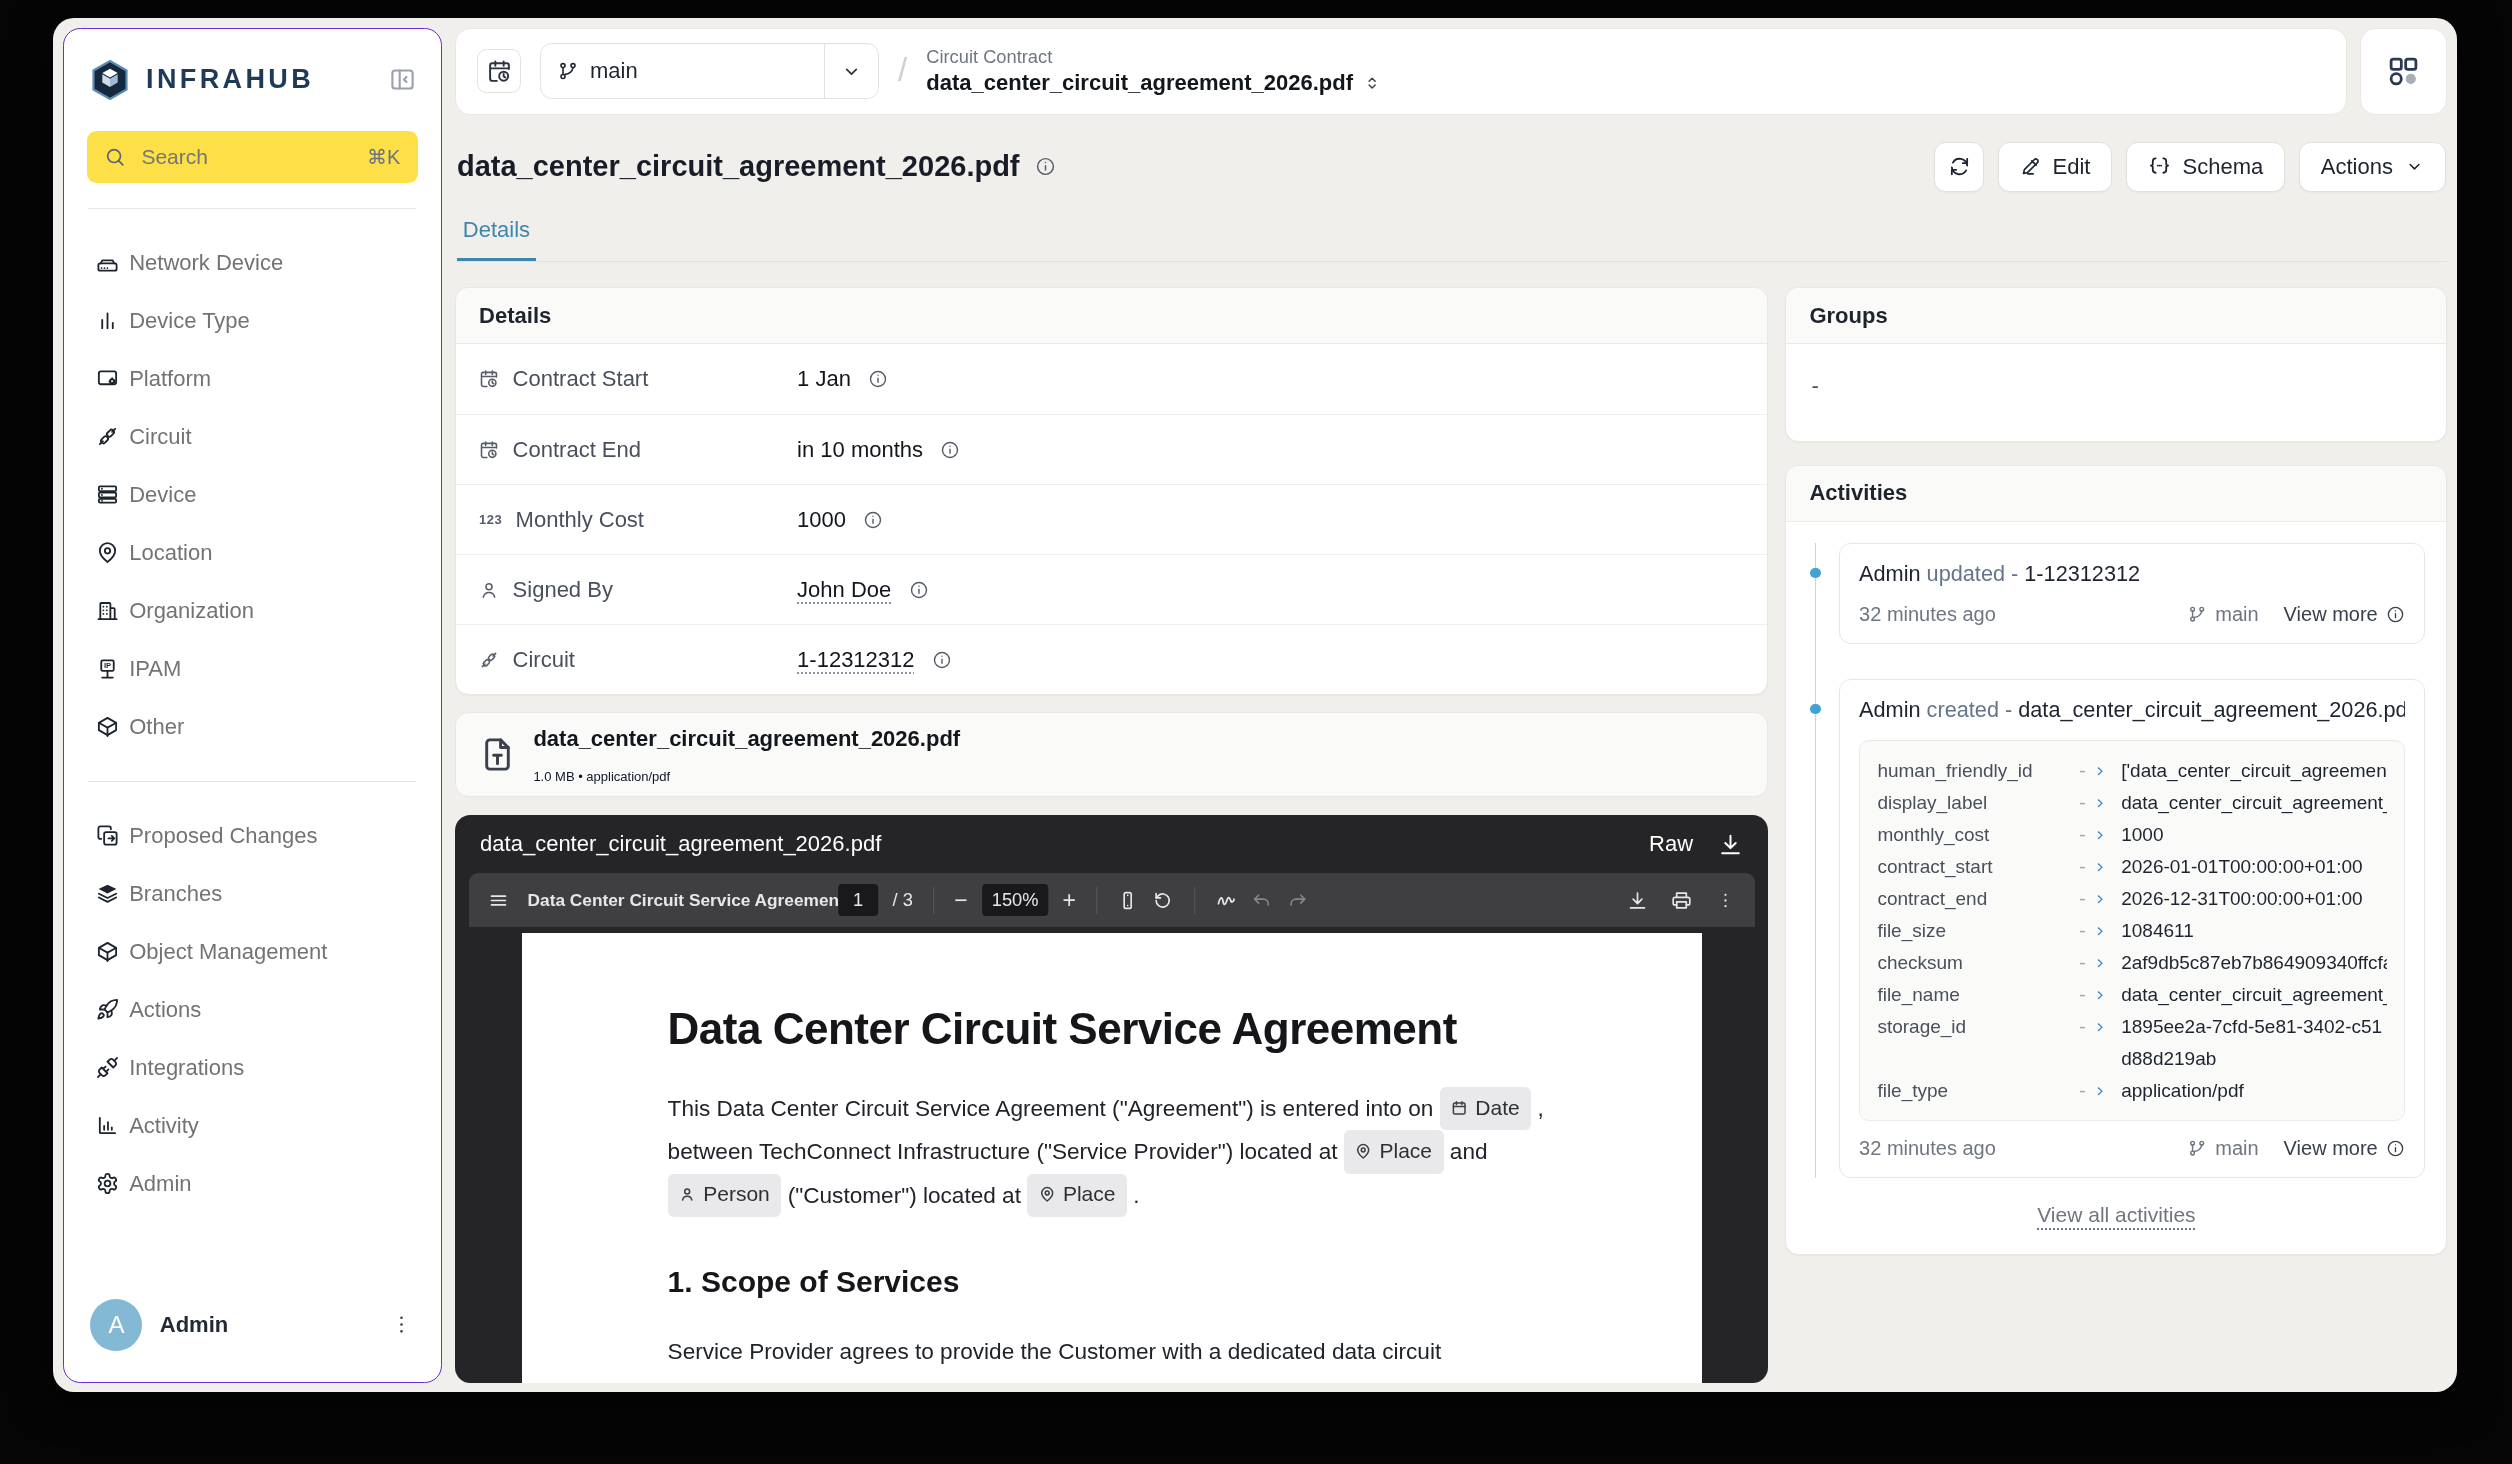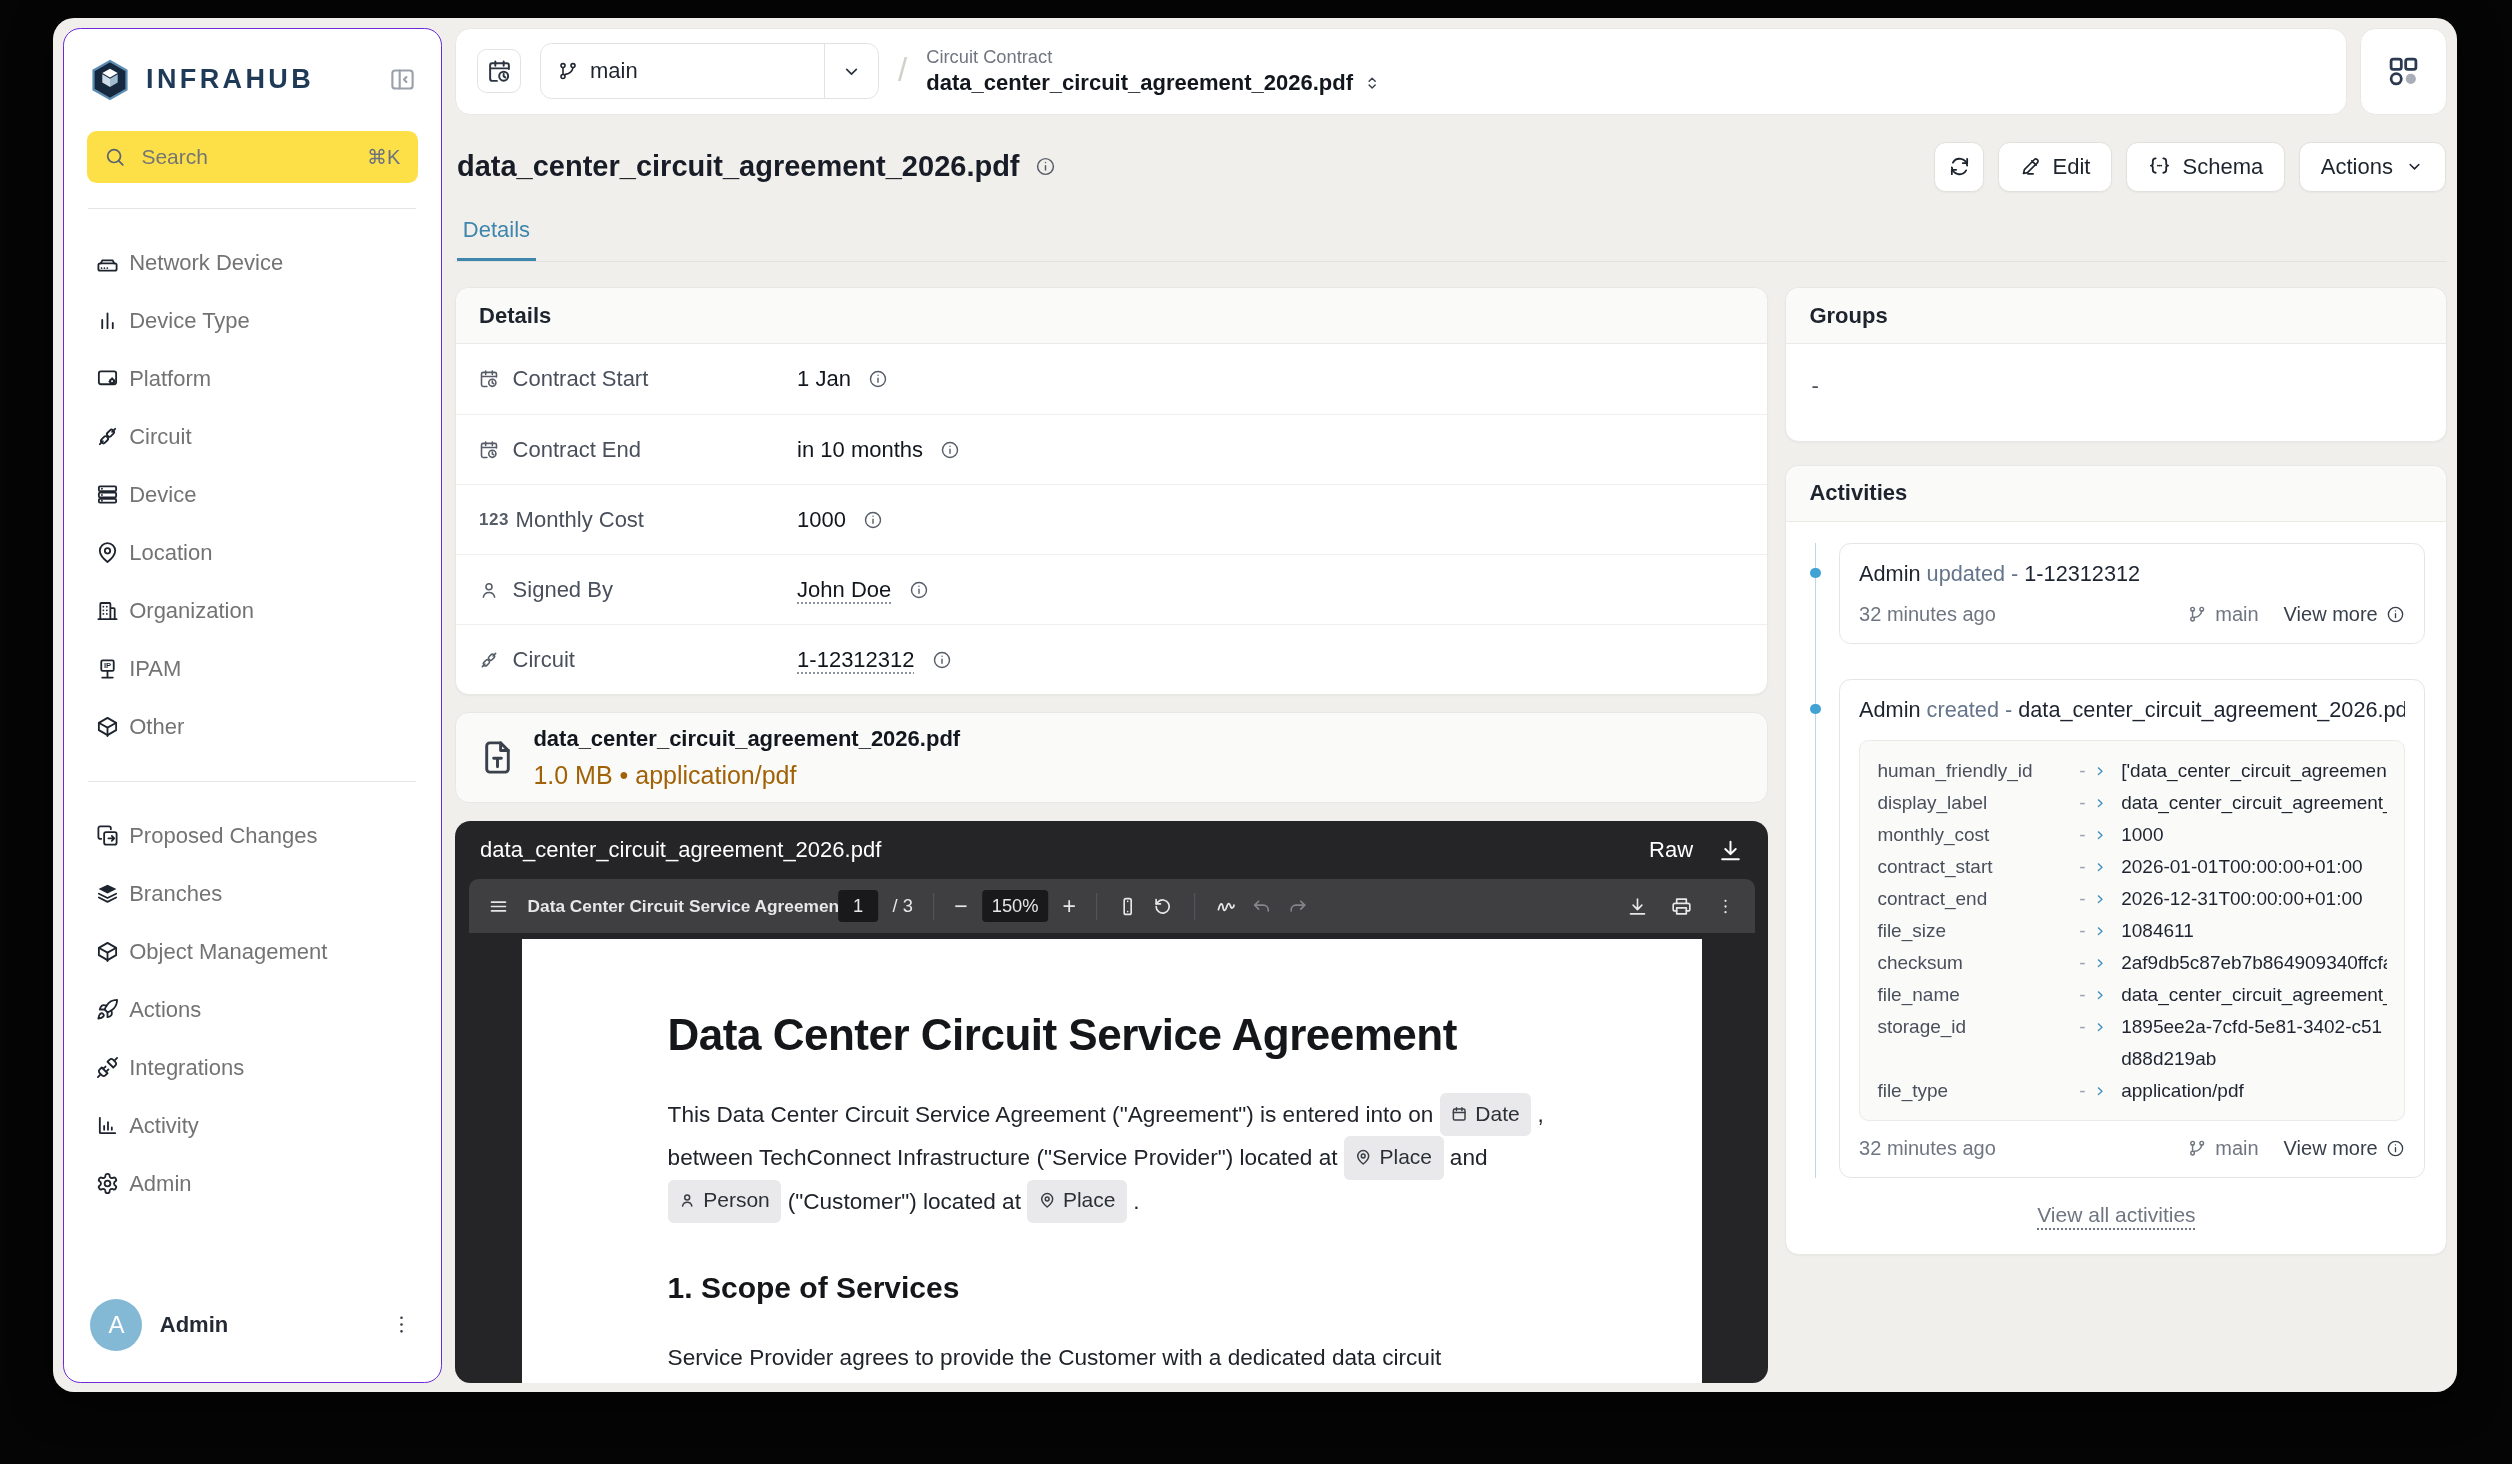--- a/index.html
+++ b/index.html
@@ -53,29 +53,29 @@
   .tab{display:inline-flex;padding:0 5.8px 15.4px;font-size:22px;color:#3e86ac;border-bottom:3.9px solid #3e86ac;cursor:pointer;}
   .content{flex:1;min-height:0;display:flex;gap:17.3px;margin-top:25px;}
   .left-col{flex:1;min-width:0;display:flex;flex-direction:column;min-height:0;}
   .card{background:#fff;border:1px solid #e9e7e4;border-radius:13.5px;box-shadow:0 1px 1.9px rgba(16,24,40,.04);}
   .card-head{background:#fafaf9;border-bottom:1px solid #eceae7;border-radius:13.5px 13.5px 0 0;
     padding:14.4px 23px;font-size:22px;font-weight:600;color:#1d242e;}
   .detail-row{display:flex;align-items:center;height:70px;padding:0 23px;}
   .detail-row + .detail-row{border-top:1px solid #f1efec;}
   .d-label{width:318px;display:flex;align-items:center;gap:13.5px;color:#49505c;font-size:22px;flex-shrink:0;}
   .d-label svg{width:20px;height:20px;color:#565d68;}
-  .num-ic{font-size:17px;font-weight:700;color:#565d68;letter-spacing:0.5px;width:23px;}
+  .num-ic{font-size:13px;font-weight:700;color:#565d68;letter-spacing:0.5px;width:23px;}
   .d-value{display:flex;align-items:center;gap:17.3px;font-size:22px;color:#12161d;min-width:0;}
   .dotted{text-decoration:underline dotted;text-decoration-color:#8b93a0;text-underline-offset:5.8px;cursor:pointer;}
   .info-ic{color:#565d68;flex-shrink:0;}
   .file-card{margin-top:17.3px;background:#fafaf9;border:1px solid #e9e7e4;border-radius:13.5px;
     padding:12.5px 23px;display:flex;align-items:center;gap:17.3px;flex-shrink:0;}
   .file-card svg{color:#3a414c;flex-shrink:0;}
   .file-name{font-size:22px;font-weight:600;color:#12161d;}
-  .file-meta{font-size:25px;color:#a16207;margin-top:9px;}
+  .file-meta{font-size:13px;color:#0f172a;margin-top:17px;}
   
   .pdf{margin-top:17.3px;flex:1;min-height:0;background:#252527;border-radius:15.4px;display:flex;flex-direction:column;overflow:hidden;}
   .pdf-head{display:flex;align-items:center;padding:16.4px 25px;color:#fff;flex-shrink:0;}
   .pdf-title{font-size:22px;}
   .pdf-head-right{margin-left:auto;display:flex;align-items:center;gap:25px;}
   .raw{font-size:22px;cursor:pointer;}
   .pdf-toolbar{margin:0 13.5px;background:#3f3f42;border-radius:9.6px 9.6px 0 0;height:54px;display:flex;align-items:center;
     padding:0 19px;color:#e7e7e9;position:relative;flex-shrink:0;}
   .tb-left{display:flex;align-items:center;gap:19px;min-width:0;}
   .tb-doc{font-size:17.3px;font-weight:700;white-space:nowrap;}

